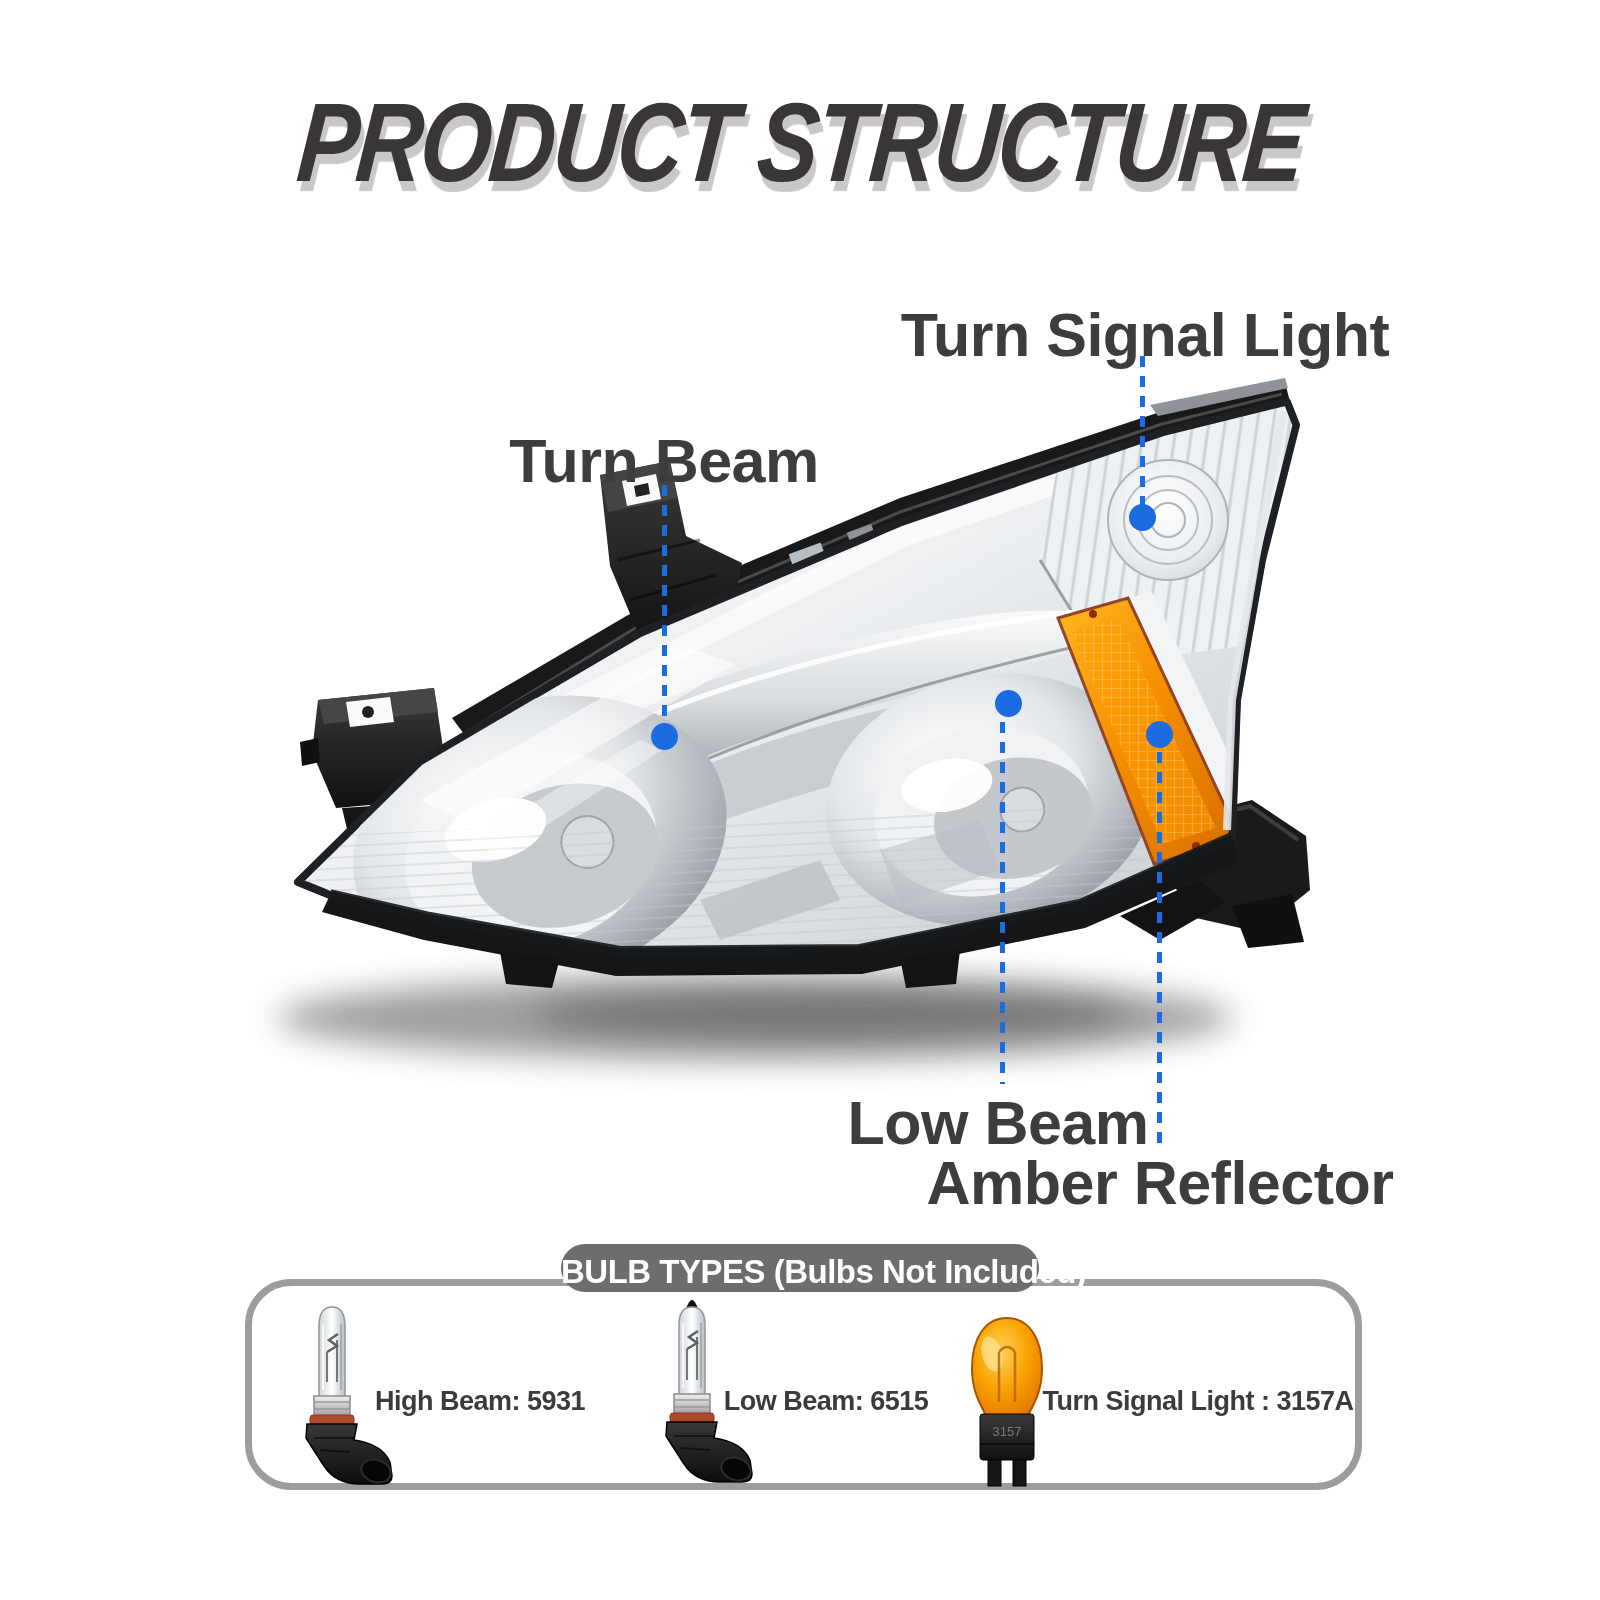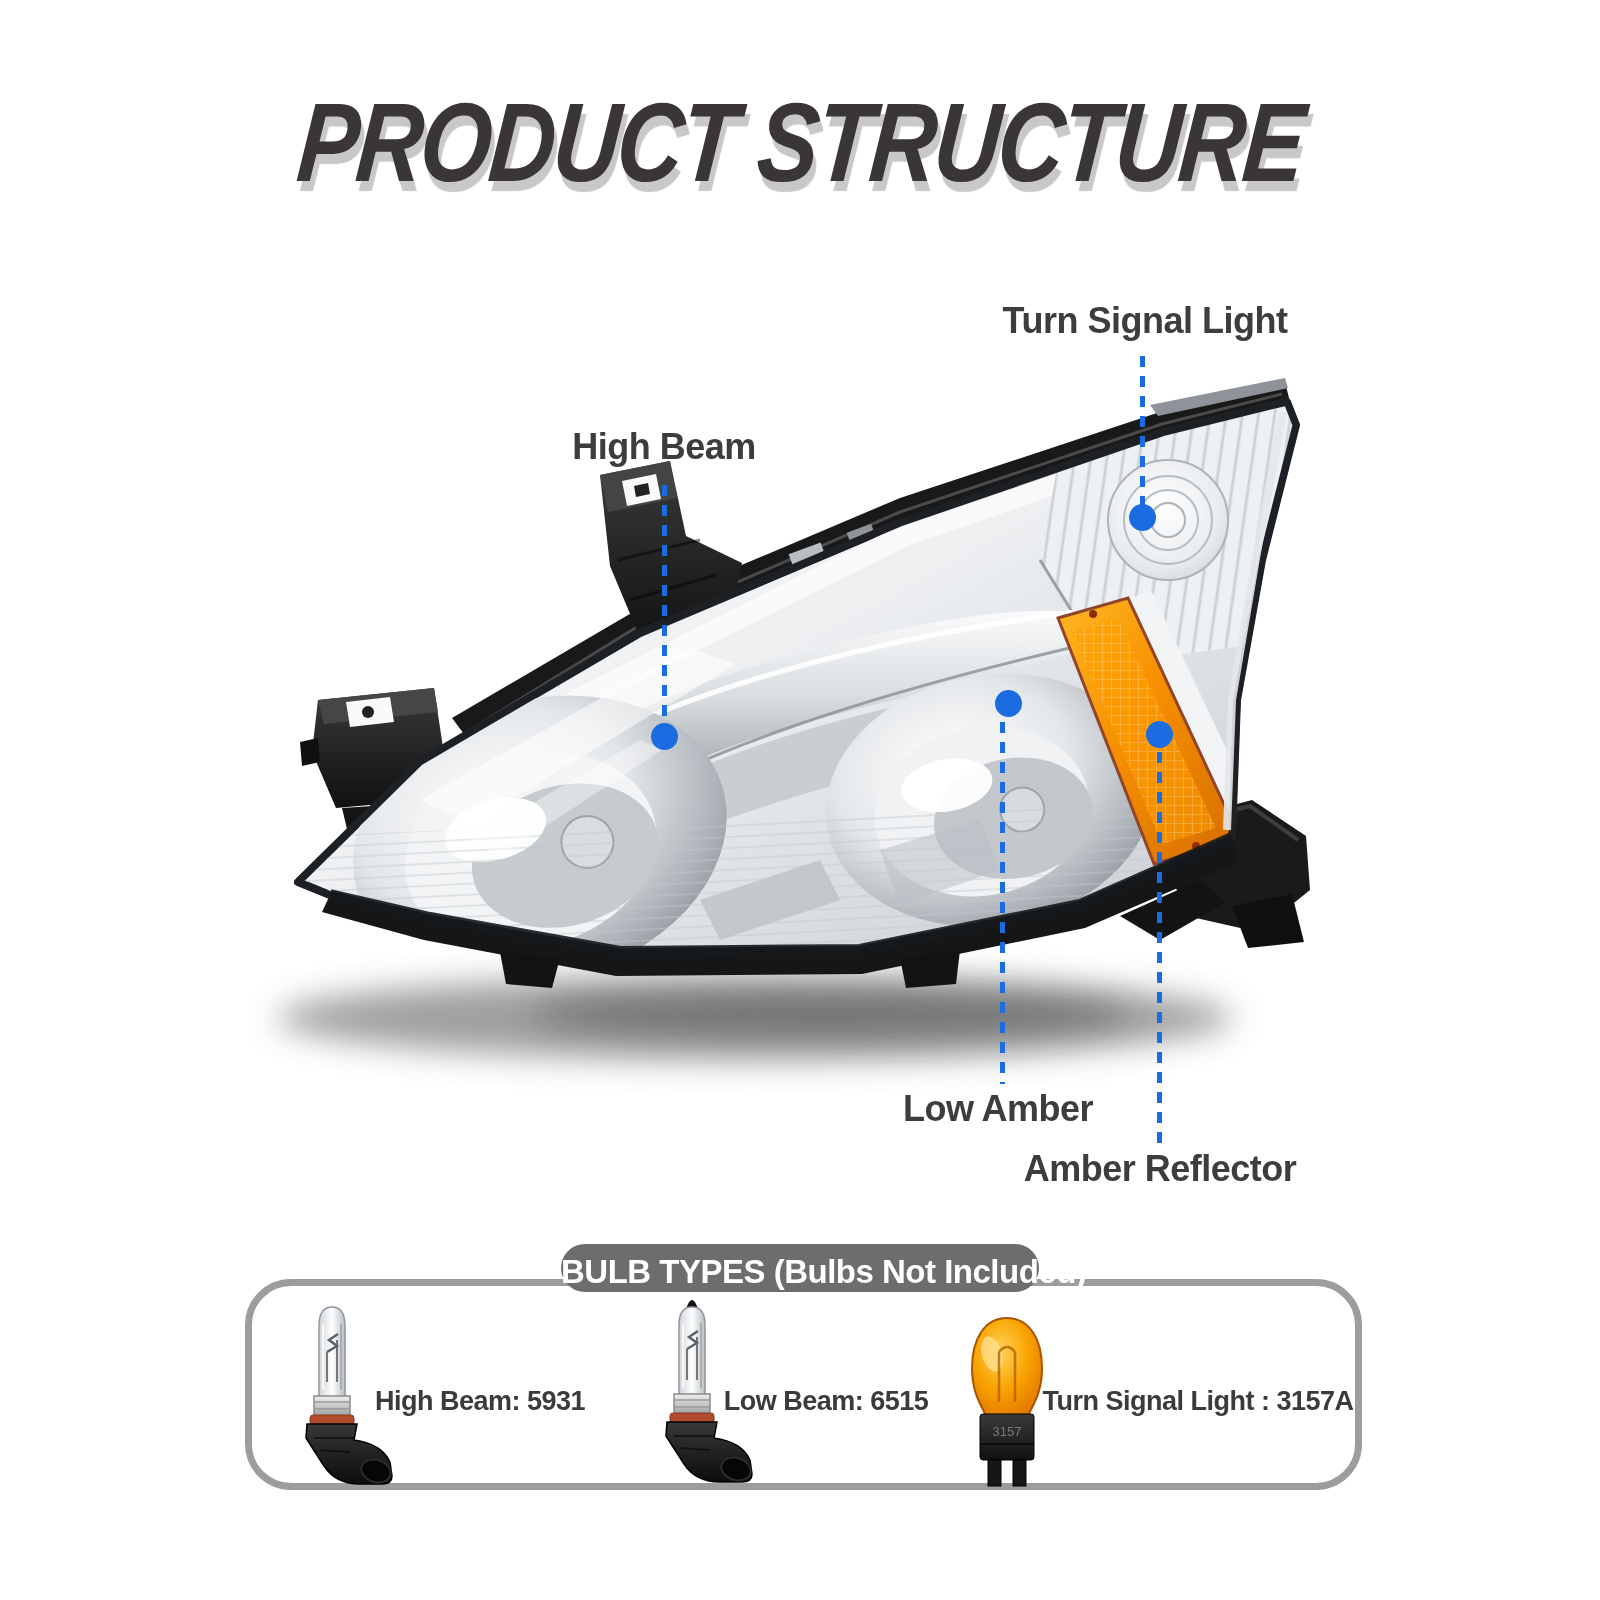--- a/index.html
+++ b/index.html
@@ -15,21 +15,21 @@
     font-weight:bold; font-style:italic; font-size:112px; line-height:1.05;
     letter-spacing:-3px; color:var(--title-color,#3a3637);
     transform:scaleX(0.82) skewX(-6deg);
     text-shadow:5px 10px 1px #c8c8c8;
   }
   
   .headlight-svg { position:absolute; left:0; top:0; width:1600px; height:1600px; }
   
   .callout-label {
     position:absolute; transform:translateX(-50%);
-    font-weight:bold; font-size:36px; color:var(--label-gray,#3d3d3d);
+    font-weight:bold; font-size:61px; color:var(--label-gray,#3d3d3d);
     white-space:nowrap; letter-spacing:-0.5px;
   }
   .callout-line {
     position:absolute; width:5px;
     background-image:repeating-linear-gradient(to bottom,
       var(--accent-blue,#1b6ce0) 0 11px, transparent 11px 20px);
   }
   .callout-dot {
     position:absolute; width:27px; height:27px; border-radius:50%;
     background:var(--accent-blue,#1b6ce0);
@@ -200,29 +200,29 @@
     <path d="M1283,412 L1256,558 L1232,700 L1227,830" fill="none" stroke="#e4e7ea" stroke-width="8" opacity="0.9"></path>
   </svg>
 
   <div>
     <div class="callout-label" style="left:1145px; top:300px;">Turn Signal Light</div>
     <div class="callout-line" style="left:1140px; top:356px; height:150px;"></div>
     <div class="callout-dot" style="left:1129px; top:504px;"></div>
   </div>
 
   <div>
-    <div class="callout-label" style="left:664px; top:426px;">High Beam</div>
+    <div class="callout-label" style="left:664px; top:426px;">Turn Beam</div>
     <div class="callout-line" style="left:662px; top:485px; height:238px;"></div>
     <div class="callout-dot" style="left:651px; top:723px;"></div>
   </div>
 
   <div>
     <div class="callout-dot" style="left:995px; top:690px;"></div>
     <div class="callout-line" style="left:1000px; top:722px; height:362px;"></div>
-    <div class="callout-label" style="left:998px; top:1088px;">Low Amber</div>
+    <div class="callout-label" style="left:998px; top:1088px;">Low Beam</div>
   </div>
 
   <div>
     <div class="callout-dot" style="left:1146px; top:721px;"></div>
     <div class="callout-line" style="left:1157px; top:752px; height:393px;"></div>
     <div class="callout-label" style="left:1160px; top:1148px;">Amber Reflector</div>
   </div>
 
   <div class="bulb-panel"></div>
   <div class="bulb-panel-header">BULB TYPES (Bulbs Not Included)</div>

